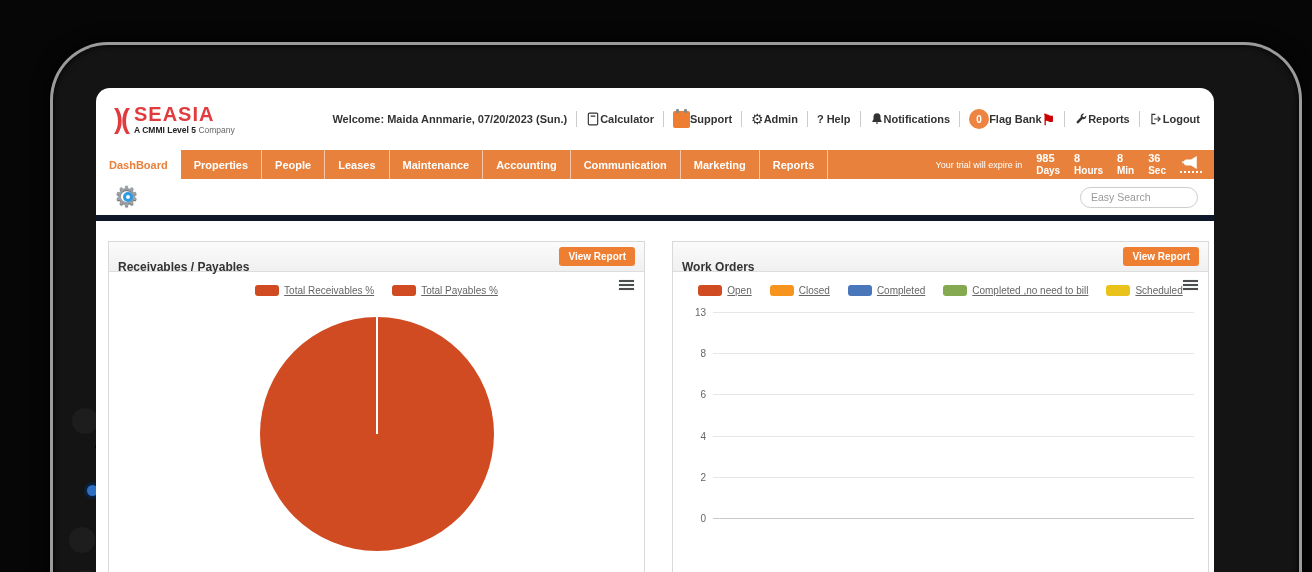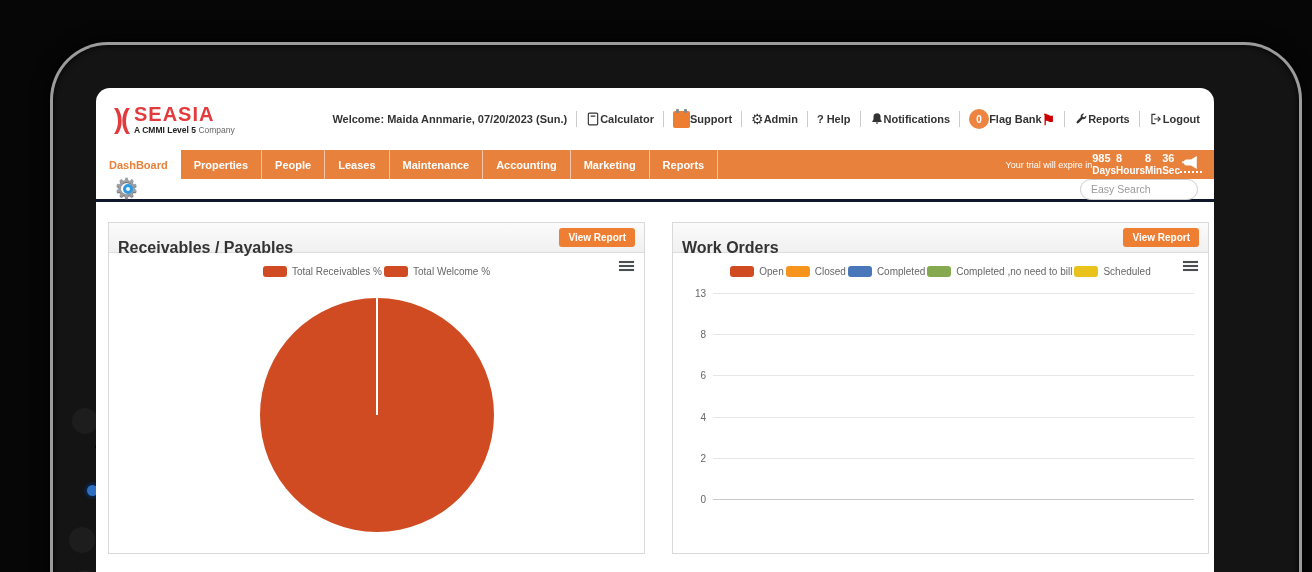--- a/index.html
+++ b/index.html
@@ -43,49 +43,49 @@
   .flag-count{ width:20px; height:20px; border-radius:50%; background:#ed8441; color:#fff;
                display:flex; align-items:center; justify-content:center; font-size:10px; font-weight:bold; }
   .flag-glyph{ color:#c00; font-size:15px; line-height:1; }
   .gear-glyph{ font-size:14px; line-height:1; color:#333; font-weight:normal; }
   .hicon{ width:14px; height:14px; flex:0 0 auto; }
   
   .nav{ height:29px; background:#e8813c; display:flex; align-items:stretch; }
   .tab{ display:flex; align-items:center; padding:0 13px; color:#fff; font-size:11px; font-weight:bold;
         border-right:1px solid rgba(255,255,255,.55); cursor:pointer; white-space:nowrap; }
   .tab.active{ background:#fff; color:#e8813c; border-right:none; }
-  .trial{ margin-left:auto; display:flex; align-items:center; padding-right:12px; color:#fff; }
+  .trial{ margin-left:auto; display:flex; align-items:center; gap:14px; padding-right:12px; color:#fff; }
   .trial-prefix{ font-size:9px; font-weight:normal; }
   .cd{ display:flex; flex-direction:column; line-height:1.15; }
   .cd .v{ font-size:11px; font-weight:bold; }
   .cd .u{ font-size:10px; font-weight:bold; }
   .mega{ display:flex; flex-direction:column; align-items:center; cursor:pointer; }
   .mega .dots{ width:22px; border-bottom:2px dotted #fff; margin-top:2px; }
   
-  .toolbar{ height:23px; display:flex; align-items:center; padding:0 16px 0 18px; border-bottom:3px solid #0f172a; }
+  .toolbar{ height:42px; display:flex; align-items:center; padding:0 16px 0 18px; border-bottom:6px solid #0f172a; }
   .gear-big{ position:relative; width:30px; height:30px; cursor:pointer; }
   .gear-big .g{ font-size:28px; color:#9aa0a6; line-height:30px; text-shadow:0 1px 1px #666; }
   .gear-big .ring{ position:absolute; left:9px; top:10px; width:10px; height:10px;
                    border:3px solid #2e9ae0; border-radius:50%; background:#eef6ff; }
   .search{ margin-left:auto; width:118px; height:21px; border:1px solid #ccc; border-radius:11px;
            font-size:10.5px; padding:0 10px; color:#444; outline:none; font-family:"Liberation Sans",sans-serif; }
   .search::placeholder{ color:#999; }
   
   .content{ display:flex; gap:27px; padding:20px 5px 0 12px; }
   .panel{ width:537px; flex:0 0 auto; border:1px solid #d9d9d9; background:#fff; }
   .panel-hd{ height:30px; display:flex; align-items:center; justify-content:space-between;
              padding:0 9px; background:linear-gradient(#fbfbfb,#f0f0f0); border-bottom:1px solid #ddd; }
-  .panel-title{ font-size:16px; font-weight:bold; color:#333;margin-top:20px; }
+  .panel-title{ font-size:12px; font-weight:bold; color:#333;margin-top:20px; }
   .view-report{ background:#ee7e32; color:#fff; font-size:10px; font-weight:bold; border:none;
                 padding:4px 9px; border-radius:3px; cursor:pointer; font-family:"Liberation Sans",sans-serif; }
   .chart{ position:relative; height:300px; }
   .burger{ position:absolute; top:8px; right:10px; width:15px; cursor:pointer; }
   .burger div{ height:2px; background:#4d4d4d; margin-bottom:2px; box-shadow:0 0 1px #7aa; }
-  .legend{ display:flex; justify-content:center; align-items:center; gap:2px;
-           padding-top:13px; font-size:10px; color:#666; }
+  .legend{ display:flex; justify-content:center; align-items:center; gap:18px;
+           padding-top:13px; font-size:10px; color:#666;text-decoration:underline; }
   .leg-item{ display:flex; align-items:center; gap:5px; cursor:pointer; white-space:nowrap; }
   .swatch{ width:24px; height:11px; border-radius:3px; }
   
   .pie-wrap{ width:234px; height:234px; margin:21px auto 0; position:relative; }
   .pie{ width:100%; height:100%; border-radius:50%; }
   .pie-line{ position:absolute; left:50%; top:0; width:2px; height:117px; background:#fff; transform:translateX(-50%); }
   
   .plot{ position:relative; margin:16px 14px 0 40px; height:206px; }
   .gl{ position:absolute; left:0; right:0; height:1px; background:#e6e6e6; }
   .gl.axis{ background:#c9c9c9; }
@@ -185,20 +185,21 @@
       </div>
     </div>
 
     <div class="nav">
       <span class="tab active">DashBoard</span>
       <span class="tab">Properties</span>
       <span class="tab">People</span>
       <span class="tab">Leases</span>
       <span class="tab">Maintenance</span>
       <span class="tab">Accounting</span>
+      <span class="tab">Communication</span>
       <span class="tab">Marketing</span>
       <span class="tab">Reports</span>
 
       <div class="trial">
         <span class="trial-prefix">Your trial will expire in</span>
         <span class="cd">
           <span class="v">985</span>
           <span class="u">Days</span>
         </span>
         <span class="cd">
@@ -243,21 +244,21 @@
               <div></div>
               <div></div>
             </div>
           <div class="legend">
             <span class="leg-item">
               <span class="swatch" style="background: rgb(208, 74, 34);"></span>
               <span>Total Receivables %</span>
             </span>
             <span class="leg-item">
               <span class="swatch" style="background: rgb(208, 74, 34);"></span>
-              <span>Total Welcome %</span>
+              <span>Total Payables %</span>
             </span>
           </div>
           <div class="pie-wrap">
             <div class="pie" style="background: rgb(208, 74, 34);"></div>
             <div class="pie-line"></div>
           </div>
         </div>
       </div>
 
       <div class="panel">

